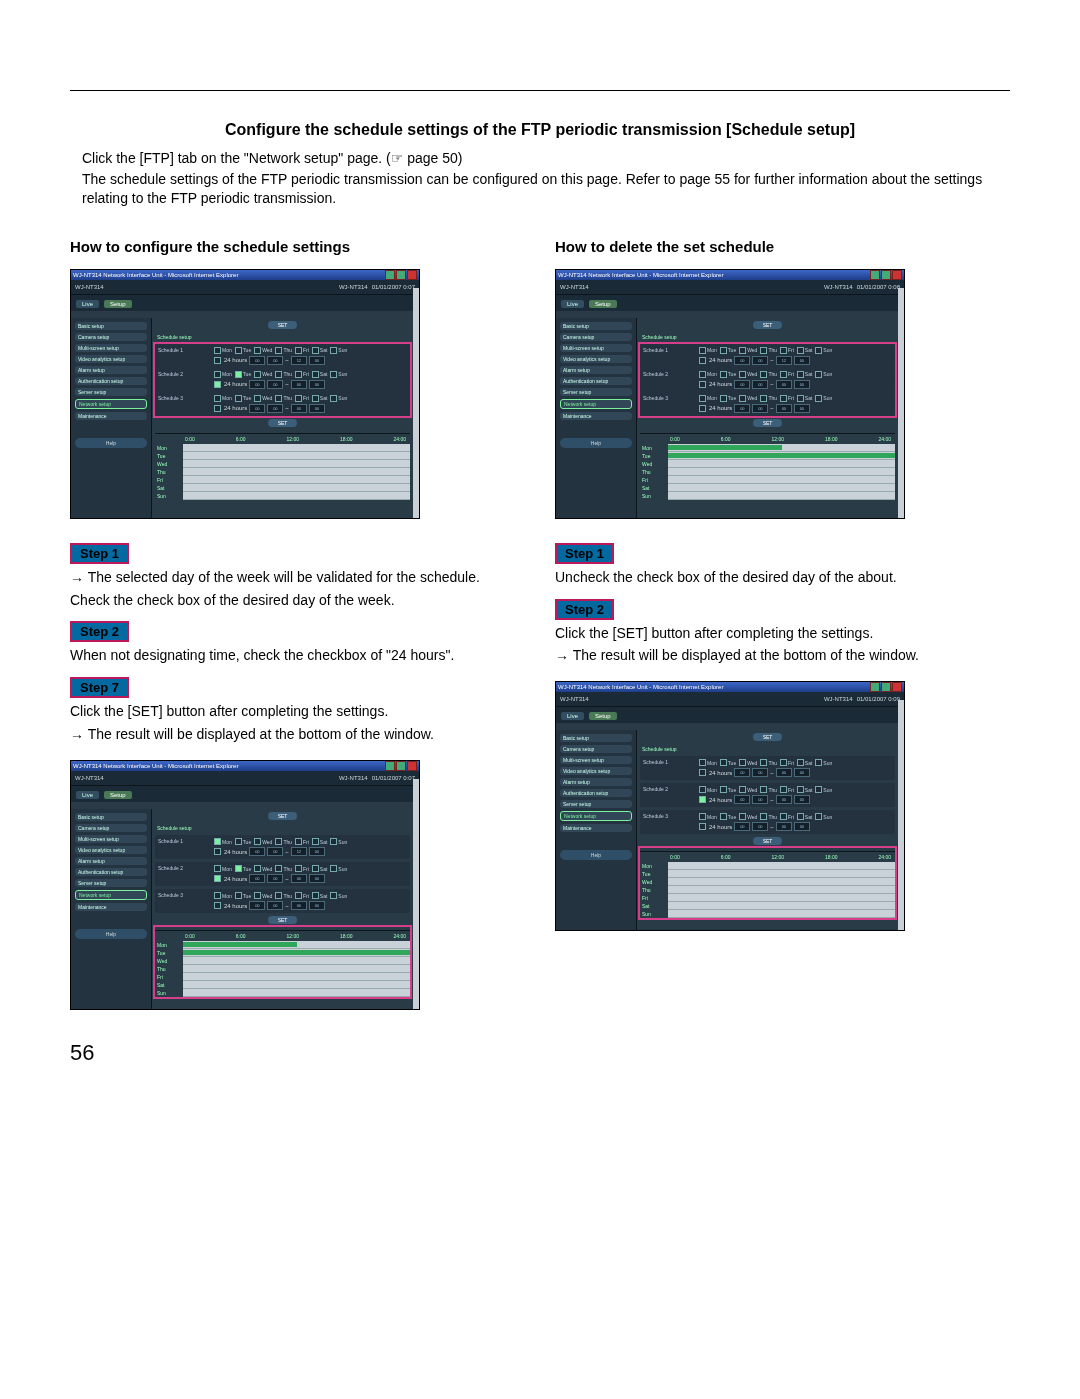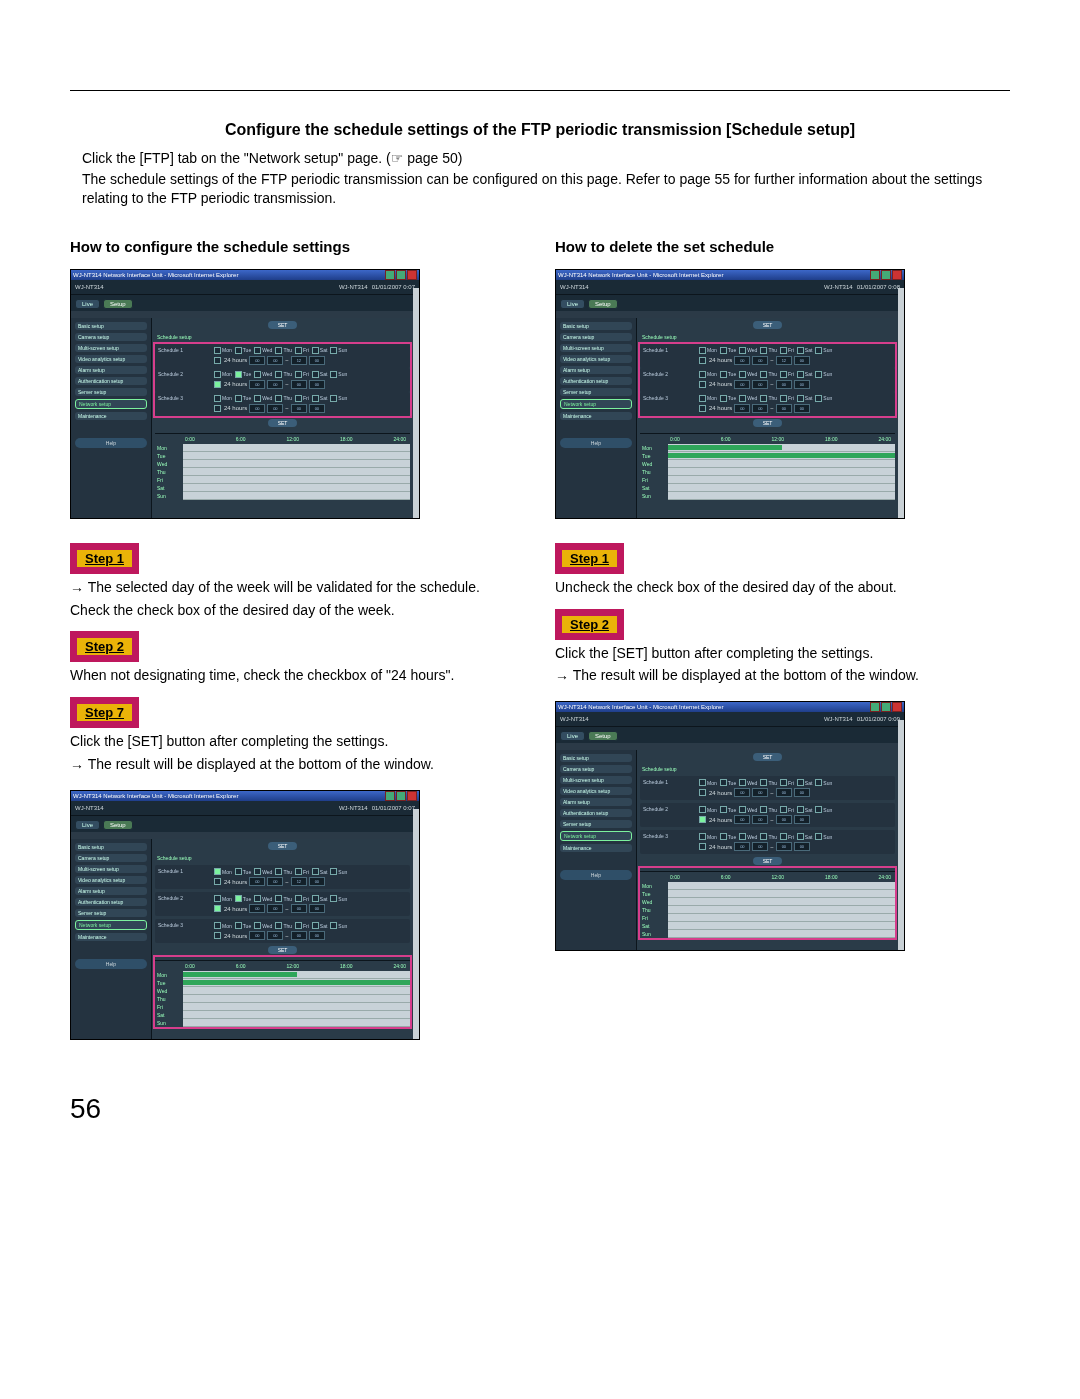--- a/index.html
+++ b/index.html
@@ -39,27 +39,26 @@
     flex: 1;
     min-width: 0;
   }
   h2.sub {
     font-size: 15px;
     font-weight: bold;
     margin: 0 0 14px 0;
   }
   .step-badge {
     display: inline-block;
-    background: #eab308;
-    border: 7px solid #be185d;
+    background: #0369a1;
+    border: 2px solid #be185d;
     padding: 1px 8px;
     font-weight: bold;
     font-size: 13px;
     margin-top: 10px;
-    text-decoration: underline;
   }
   p.step-body {
     margin: 4px 0 2px 0;
     line-height: 1.35;
   }
   
   .shot {
     width: 350px;
     height: 250px;
     background: #2b3a47;
@@ -158,21 +157,21 @@
     margin-top:3px;
     border-top:1px solid #0c151c;
     padding-top:2px;
   }
   .shot .timebar .hdr{display:flex;justify-content:space-between;color:#9fb;font-size:5px;padding:0 4px 2px 30px}
   .shot .timebar .row{display:flex;align-items:center}
   .shot .timebar .row .dlab{width:26px;color:#9fb;font-size:5px;padding-left:2px}
   .shot .timebar .row .track{flex:1;height:7px;background:#c8d2d8;border-bottom:1px solid #9aa;position:relative}
   .shot .timebar .row .track .bar{position:absolute;top:1px;bottom:1px;background:#2fa65a}
   .shot .hl{position:absolute;border:2px solid #d63e8c;pointer-events:none}
-  .page-no{font-size:28px;margin-top:39px}
+  .page-no{font-size:22px;margin-top:16px}
 </style>
 </head>
 <body>
 
 <div class="page">
   <hr class="top">
   <h1 class="title">Configure the schedule settings of the FTP periodic transmission [Schedule setup]</h1>
   <p class="intro">Click the [FTP] tab on the "Network setup" page. (☞ page 50)</p>
   <p class="intro">The schedule settings of the FTP periodic transmission can be configured on this page. Refer to page 55 for further information about the settings relating to the FTP periodic transmission.</p>
 

